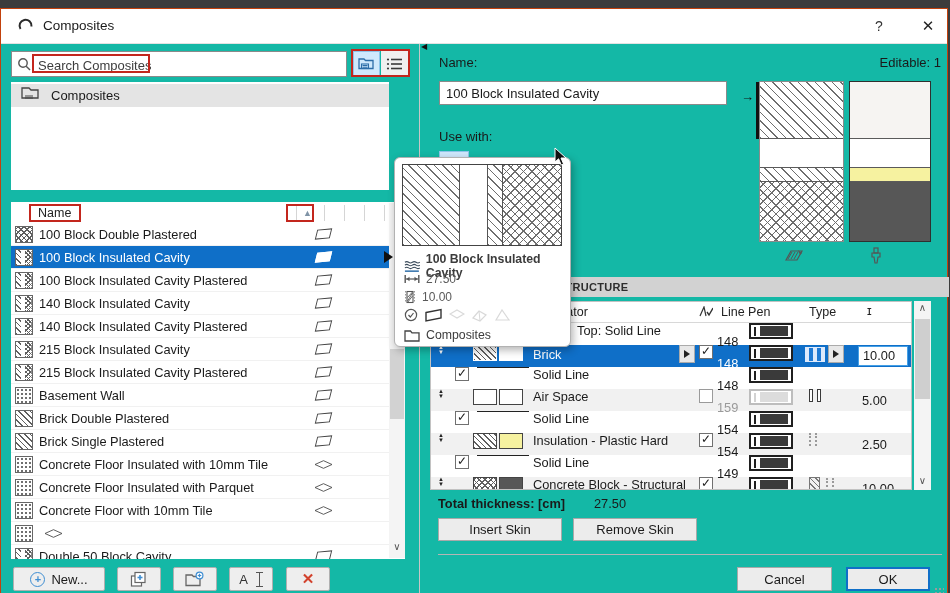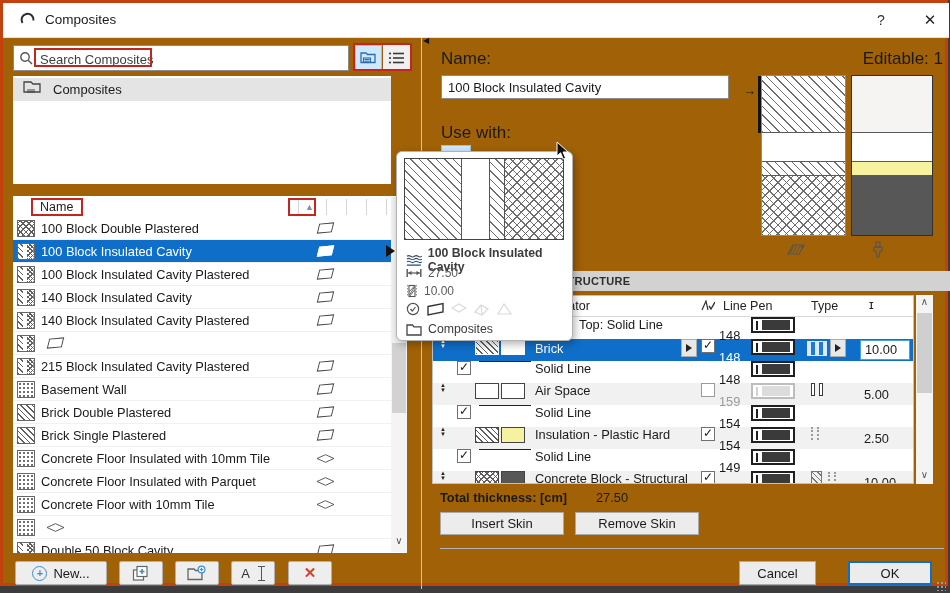--- a/index.html
+++ b/index.html
@@ -1,17 +1,17 @@
 <!DOCTYPE html>
 <html><head>
 <meta charset="utf-8">
 <style>
   html,body{margin:0;padding:0;background:#3c3c3c;font-family:"Liberation Sans",sans-serif;}
   #stage{position:relative;width:950px;height:593px;overflow:hidden;background:#3c3c3c;}
-  #dialog{position:absolute;left:0;top:0;width:948px;height:586px;background:#a16207;border:3px solid #c2410c;box-sizing:border-box;}
+  #dialog{position:absolute;left:0;top:8px;width:948px;height:586px;background:#14b8a6;border:1px solid #c2410c;box-sizing:border-box;}
   .abs{position:absolute;}
   
   #titlebar{left:0;top:0;width:946px;height:34px;background:#ffffff;border-bottom:1px solid #e3e3e3;}
   #title-text{left:42px;top:9px;font-size:13.5px;color:#1a1a1a;}
   #app-icon{left:16px;top:8px;}
   #help-btn{left:866px;top:6px;width:24px;height:22px;text-align:center;font-size:14px;color:#333;line-height:22px;}
   #close-btn{left:914px;top:6px;width:26px;height:22px;text-align:center;font-size:15px;color:#222;line-height:22px;}
   
   #search-box{left:10px;top:42px;width:336px;height:26px;background:#fff;border:1px solid #8a8a8a;box-sizing:border-box;}
   #search-input{position:absolute;left:24px;top:1px;width:300px;height:22px;border:none;outline:none;font-size:13px;font-family:"Liberation Sans",sans-serif;color:#222;background:transparent;}
@@ -52,21 +52,21 @@
   #btn-rename{left:228px;width:44px;}
   #btn-delete{left:285px;width:44px;color:#d2422d;font-weight:bold;font-size:15px;}
   .plus-circle{width:13px;height:13px;border:1.4px solid #3f8ed2;border-radius:50%;color:#3f8ed2;font-size:11px;line-height:12px;text-align:center;font-weight:bold;}
   #rename-a{font-size:13px;color:#333;}
   #rename-cursor{display:inline-block;width:7px;height:13px;border-top:1.4px solid #555;border-bottom:1.4px solid #555;position:relative;margin-left:2px;}
   #rename-cursor::after{content:"";position:absolute;left:3px;top:0;width:1.4px;height:100%;background:#555;}
   
   #divider{left:418px;top:35px;width:1px;height:551px;background:#c6c6c6;}
   #collapse-glyph{left:420px;top:33px;font-size:8px;color:#111;}
   
-  .rlabel{font-size:17px;color:#1a1a1a;}
+  .rlabel{font-size:13px;color:#1a1a1a;}
   #name-label{left:438px;top:46px;}
   #editable-label{left:840px;top:46px;width:100px;text-align:right;}
   #name-input{left:438px;top:72px;width:288px;height:24px;border:1px solid #8a8a8a;box-sizing:border-box;font-size:13px;font-family:"Liberation Sans",sans-serif;color:#1a1a1a;padding:0 6px;background:#fff;}
   #usewith-label{left:438px;top:120px;}
   #usewith-btn{left:438px;top:142px;width:30px;height:24px;background:#cfe8fc;border:1px solid #8fc4ea;box-sizing:border-box;}
   
   #pv-wrap{left:758px;top:72px;width:172px;height:161px;}
   #pv-fill{position:absolute;left:0;top:0;width:85px;height:161px;border:1px solid #8b8b8b;box-sizing:border-box;background:#fff;}
   #pv-surf{position:absolute;left:90px;top:0;width:82px;height:161px;border:1.6px solid #2f2f2f;box-sizing:border-box;background:#fff;}
   .pvrow{box-sizing:border-box;border-bottom:1px solid #5a5a5a;}
@@ -135,21 +135,21 @@
   #tbl-up{position:absolute;left:0;top:1px;width:17px;height:14px;text-align:center;font-size:10px;color:#555;}
   #tbl-down{position:absolute;left:0;bottom:1px;width:17px;height:14px;text-align:center;font-size:10px;color:#555;}
   #tbl-thumb{position:absolute;left:1px;top:18px;width:15px;height:80px;background:#cfcfcf;}
   
   #total-label{left:437px;top:487px;font-weight:bold;font-size:12.8px;color:#1a1a1a;}
   #total-value{left:593px;top:487px;font-size:12.8px;color:#1a1a1a;}
   .wbtn{height:23px;background:#ececec;border:1px solid #a9a9a9;box-sizing:border-box;text-align:center;font-size:13px;color:#1a1a1a;display:flex;align-items:center;justify-content:center;}
   #btn-insert{left:437px;top:509px;width:124px;}
   #btn-remove{left:572px;top:509px;width:124px;}
   #bottom-line{left:437px;top:545px;width:504px;height:1px;background:#b5b5b5;}
-  #btn-cancel{left:736px;top:558px;width:77px;height:24px;}
+  #btn-cancel{left:736px;top:558px;width:95px;height:24px;}
   #btn-ok{left:845px;top:558px;width:84px;height:24px;border:2px solid #0f6fc8;}
   #resize-grip{left:933px;top:578px;width:10px;height:10px;background-image:radial-gradient(#9a9a9a 1px,transparent 1.2px);background-size:4px 4px;}
   #dark-strip{left:0;top:587px;width:875px;height:6px;background:#3c3c3c;}
   
   .pat-diag{background-image:repeating-linear-gradient(45deg,#5f5f5f 0 1px,transparent 1px 4px);}
   .pat-cross{background-image:repeating-linear-gradient(45deg,#5f5f5f 0 1px,transparent 1px 4px),repeating-linear-gradient(-45deg,#5f5f5f 0 1px,transparent 1px 4px);}
   .pat-stipple{background-image:radial-gradient(#6a6a6a .7px,transparent .9px);background-size:4px 4px;}
   .pat-banded{background-image:repeating-linear-gradient(45deg,#5f5f5f 0 1px,transparent 1px 4px),repeating-linear-gradient(45deg,#5f5f5f 0 1px,transparent 1px 3px),repeating-linear-gradient(-45deg,#5f5f5f 0 1px,transparent 1px 3px);background-size:34% 100%,42% 100%,42% 100%;background-position:left top,right top,right top;background-repeat:no-repeat;}
   .pat-none{background:#fff;}
   .pat2-diag{background-image:repeating-linear-gradient(45deg,#6e6e6e 0 1px,transparent 1px 6px);}
@@ -275,20 +275,21 @@
   </div>
           <div class="lrow">
     <span class="thumb pat-banded"></span>
     <span class="llabel">140 Block Insulated Cavity Plastered</span>
     <span class="ltype">
               <span class="tglyph wall"></span>
             </span>
   </div>
           <div class="lrow">
     <span class="thumb pat-banded"></span>
+    <span class="llabel">215 Block Insulated Cavity</span>
     <span class="ltype">
               <span class="tglyph wall"></span>
             </span>
   </div>
           <div class="lrow">
     <span class="thumb pat-banded"></span>
     <span class="llabel">215 Block Insulated Cavity Plastered</span>
     <span class="ltype">
               <span class="tglyph wall"></span>
             </span>

